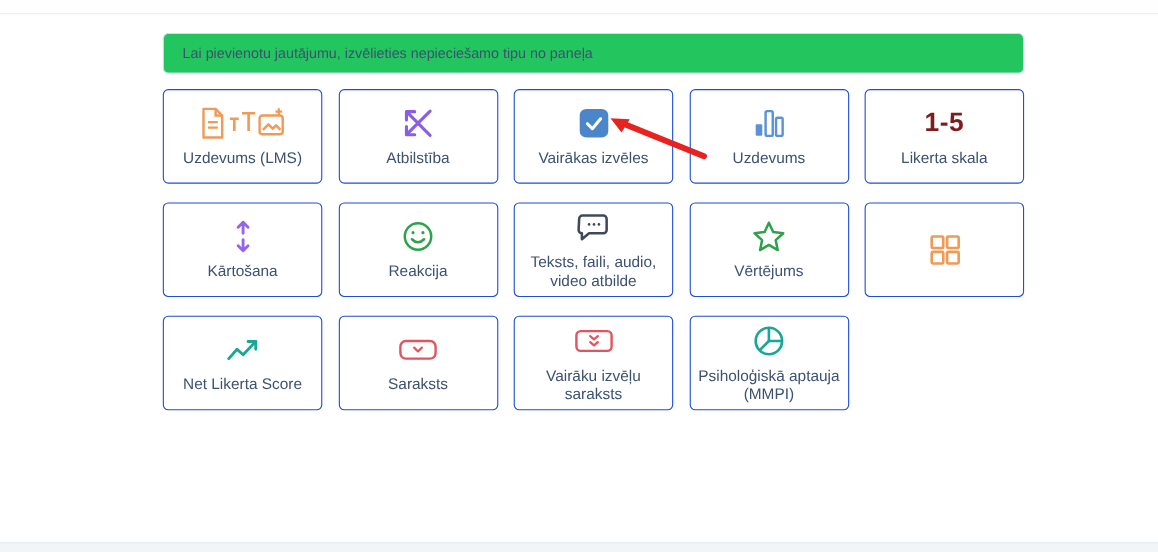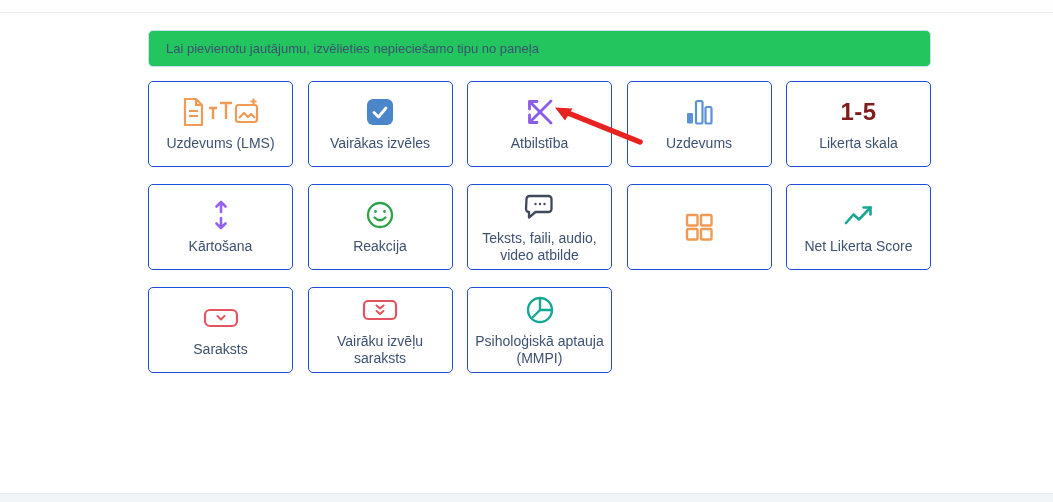--- a/index.html
+++ b/index.html
@@ -82,40 +82,40 @@
         <path d="M57 21 l5 -5 l4 4 l3 -3 l4 4" stroke-linejoin="round"></path>
         <path d="M71.5 1.5 v6 M68.5 4.5 h6" stroke-width="2"></path>
       </svg>
     </span>
     <div class="label">Uzdevums (LMS)</div>
   </div>
 
 
   <div class="card">
     <span class="icon-wrap">
-      <svg width="30" height="30" viewBox="0 0 30 30">
-        <rect x="2" y="2" width="26" height="26" rx="6" fill="#4c86ca"></rect>
-        <polyline points="9,15.5 13.5,20 21,11" stroke="#ffffff" stroke-width="2.8" fill="none" stroke-linecap="round" stroke-linejoin="round"></polyline>
-      </svg>
-    </span>
-    <div class="label">Vairākas izvēles</div>
-  </div>
-
-  <div class="card">
-    <span class="icon-wrap">
       <svg width="32" height="32" viewBox="0 0 32 32" fill="none" stroke="#8b5ce6" stroke-width="2.8" stroke-linecap="round" stroke-linejoin="round">
         <path d="M27 27 L6 6"></path>
         <path d="M5.5 13 V5.5 H13"></path>
         <path d="M27 5 L6 26"></path>
         <path d="M5.5 19 V26.5 H13"></path>
       </svg>
     </span>
     <div class="label">Atbilstība</div>
   </div>
 
+  <div class="card">
+    <span class="icon-wrap">
+      <svg width="30" height="30" viewBox="0 0 30 30">
+        <rect x="2" y="2" width="26" height="26" rx="6" fill="#4c86ca"></rect>
+        <polyline points="9,15.5 13.5,20 21,11" stroke="#ffffff" stroke-width="2.8" fill="none" stroke-linecap="round" stroke-linejoin="round"></polyline>
+      </svg>
+    </span>
+    <div class="label">Vairākas izvēles</div>
+  </div>
+
 
   <div class="card">
     <span class="icon-wrap">
       <svg width="30" height="28" viewBox="0 0 30 28">
         <rect x="3" y="15" width="6" height="10.5" rx="1" fill="#5b91d6"></rect>
         <rect x="12" y="3" width="6.5" height="22.5" rx="1.5" fill="none" stroke="#5b91d6" stroke-width="2.2"></rect>
         <rect x="21.5" y="9" width="6" height="16.5" rx="1.5" fill="none" stroke="#5b91d6" stroke-width="2.2"></rect>
       </svg>
     </span>
     <div class="label">Uzdevums</div>
@@ -156,20 +156,28 @@
       <svg width="32" height="30" viewBox="0 0 32 30" fill="none" stroke="#40495c" stroke-width="2.3">
         <path d="M7.5 4 h17 a3 3 0 0 1 3 3 v10 a3 3 0 0 1 -3 3 h-13 l-6.5 5.5 v-5.5 a3 3 0 0 1 -3 -3 l0.5 -10 a3 3 0 0 1 3 -3 z" stroke-linejoin="round"></path>
         <circle cx="11.5" cy="12" r="1.2" fill="#40495c" stroke="none"></circle>
         <circle cx="16" cy="12" r="1.2" fill="#40495c" stroke="none"></circle>
         <circle cx="20.5" cy="12" r="1.2" fill="#40495c" stroke="none"></circle>
       </svg>
     </span>
     <div class="label">Teksts, faili, audio, video atbilde</div>
   </div>
 
+  <div class="card">
+    <span class="icon-wrap">
+      <svg width="32" height="30" viewBox="0 0 32 30" fill="none" stroke="#2ea24b" stroke-width="2.3" stroke-linejoin="round">
+        <polygon points="16,2.5 19.9,10.9 29,12 22.2,18.3 24,27.3 16,22.7 8,27.3 9.8,18.3 3,12 12.1,10.9"></polygon>
+      </svg>
+    </span>
+    <div class="label">Vērtējums</div>
+  </div>
 
 
   <div class="card">
     <span class="icon-wrap">
       <svg width="30" height="30" viewBox="0 0 30 30" fill="none" stroke="#f09a55" stroke-width="2.4">
         <rect x="3" y="3" width="10.5" height="10.5" rx="1"></rect>
         <rect x="17" y="3" width="10.5" height="10.5" rx="1"></rect>
         <rect x="3" y="17" width="10.5" height="10.5" rx="1"></rect>
         <rect x="17" y="17" width="10.5" height="10.5" rx="1"></rect>
       </svg>

